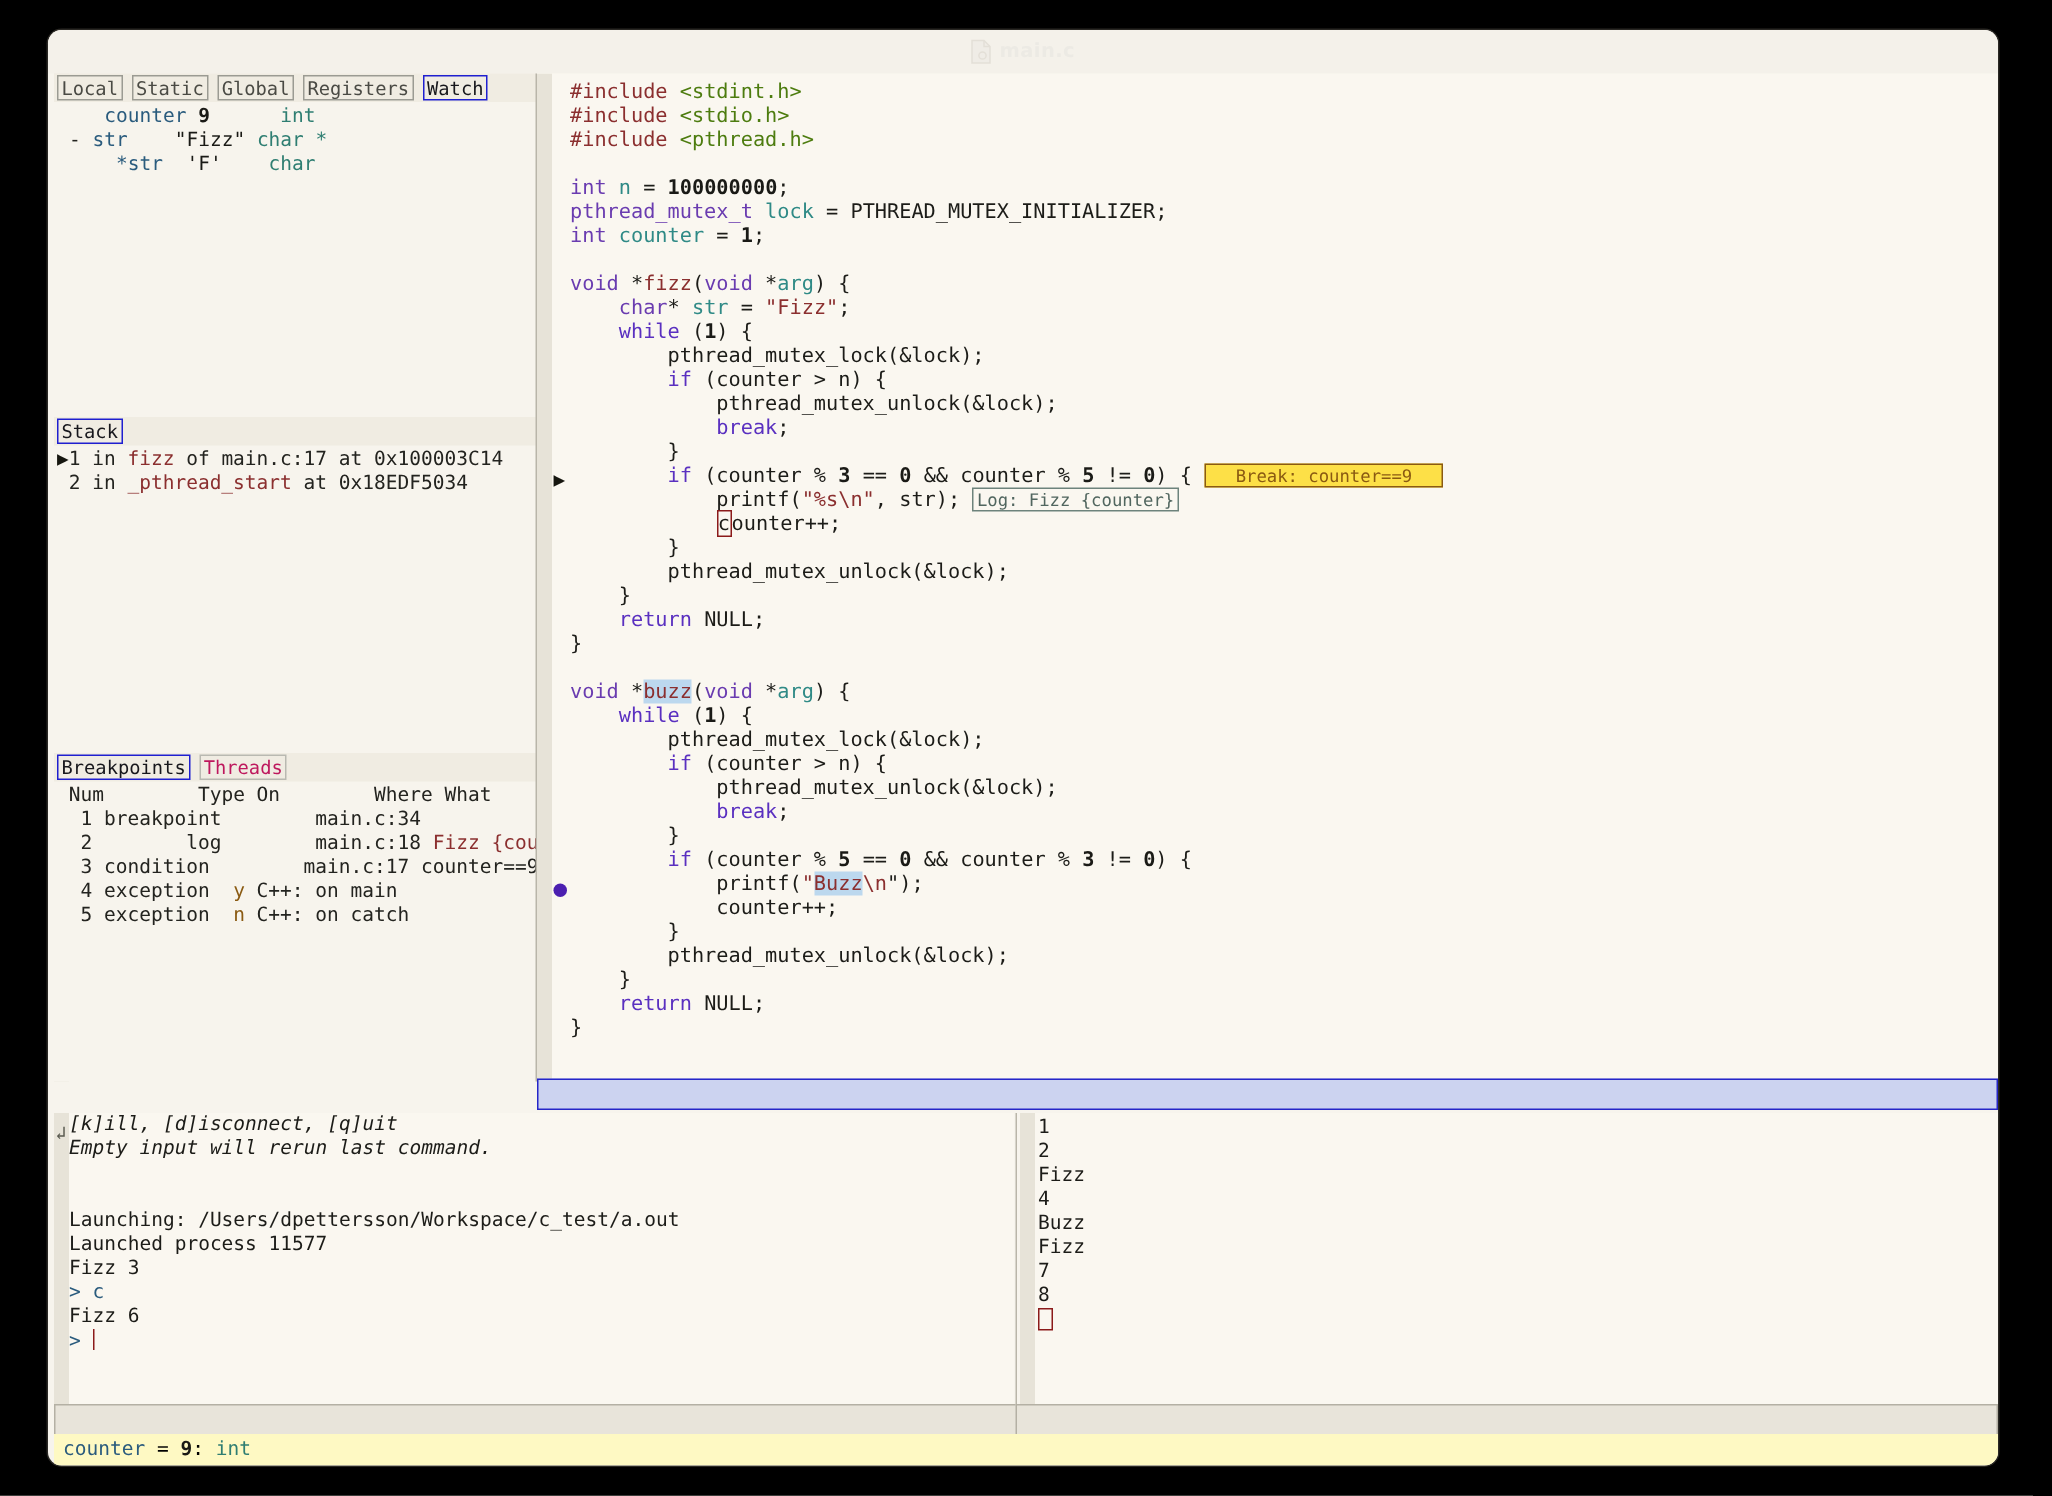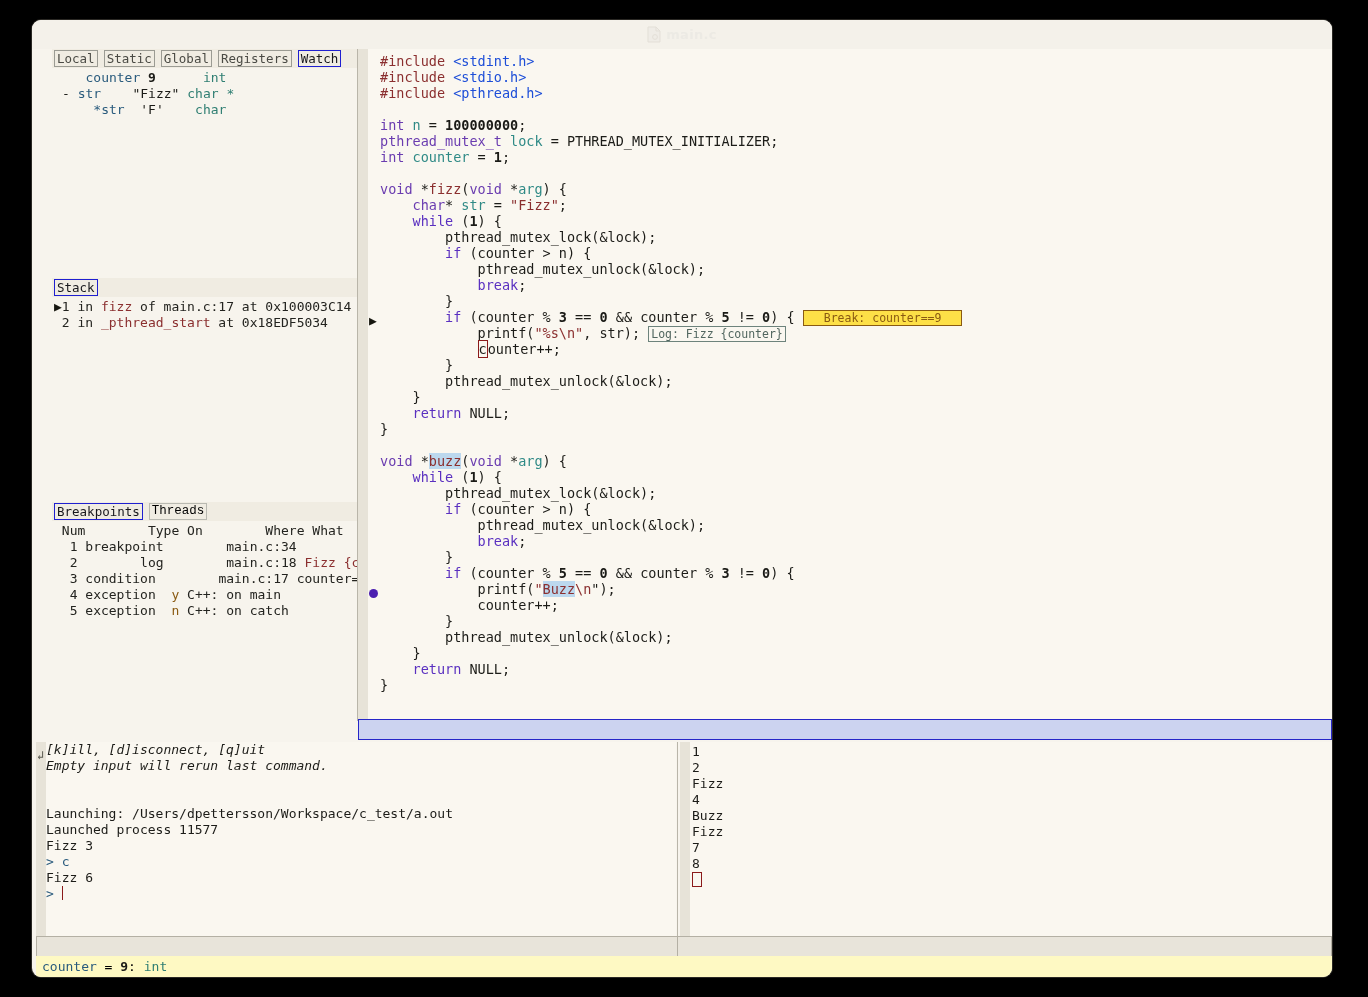--- a/index.html
+++ b/index.html
@@ -29,42 +29,42 @@
     font-family: "DejaVu Sans", sans-serif;
     font-size: 13px; font-weight: bold;
     color: #eceae4;
     letter-spacing: .3px;
   }
   .doc-icon { width: 14px; height: 17px; position: relative; }
   .doc-icon svg { display:block; }
 
   
   #leftcol {
-    position: absolute; left: 20px; top: 29px;
+    position: absolute; left: 4px; top: 29px;
     width: 322px; height: 672px;
     background: #f7f4ed;
   }
   .fringe-l { position:absolute; left:0; top:0; width:10px; height:100%; background:#e7e3d8; }
   .panel { position: absolute; left: 0; width: 322px; background:#f7f4ed; }
   .tabbar {
     height: 19px; display:flex; align-items:center; gap: 6px;
     padding-left: 2px;
     background: #f0ece2;
     font-family: "DejaVu Sans Mono", monospace; font-size: 12.5px;
   }
   .tab {
     border: 1px solid #9b9b93;
     padding: 0 2px;
     color: #4a4a44;
     background: #f0ece2;
     line-height: 15px;
     white-space: nowrap;
   }
   .tab.sel { border-color: #1f1fd0; color: #17171c; background:#f0ece2; }
-  .tab.dim { color: #000000; border-color: #b9b9b1; font-family: Liberation Mono, monospace; }
+  .tab.dim { color: #be185d; border-color: #b9b9b1; }
 
   .rows { padding-left: 10px; padding-top: 2px; }
   .row { height:16px; white-space:pre; font-family:"DejaVu Sans Mono", monospace; font-size:13px; color:#23231f; }
 
   .v-name { color:#2a5b7d; }
   .v-num  { color:#1a1a16; font-weight:bold; }
   .v-type { color:#2f7e72; }
   .v-str  { color:#1a1a16; }
   .fn     { color:#8b2f2f; }
 
@@ -74,21 +74,21 @@
     width: 974px; height: 672px;
     background: #faf7f0;
     overflow:hidden;
   }
   #code .fringe { position:absolute; left:0; top:0; width:10px; height:100%; background:#e7e3d8; }
   #code .fringe2 { position:absolute; left:10px; top:0; width:12px; height:100%; background:#faf7f0; }
   #code .codelines { position:absolute; left:22px; top:4px; right:0; }
   .cl { height:16px; white-space:pre; font-family:"DejaVu Sans Mono", monospace; font-size:13.5px; color:#1c1c18; }
 
   .k-pre   { color:#8b2f2f; }      
-  .k-hdr   { color:#1d4ed8; }      
+  .k-hdr   { color:#4d7c0f; }      
   .k-type  { color:#6a3cb0; }      
   .k-var   { color:#2f8a86; }      
   .k-fn    { color:#8b2f2f; }      
   .k-kw    { color:#5a30c0; }      
   .k-str   { color:#8b2f2f; }      
   .k-num   { color:#1a1a16; font-weight:bold; }
   .k-const { color:#1c1c18; }
   .hl      { background:#bcd8ee; }
 
   .badge-break {

